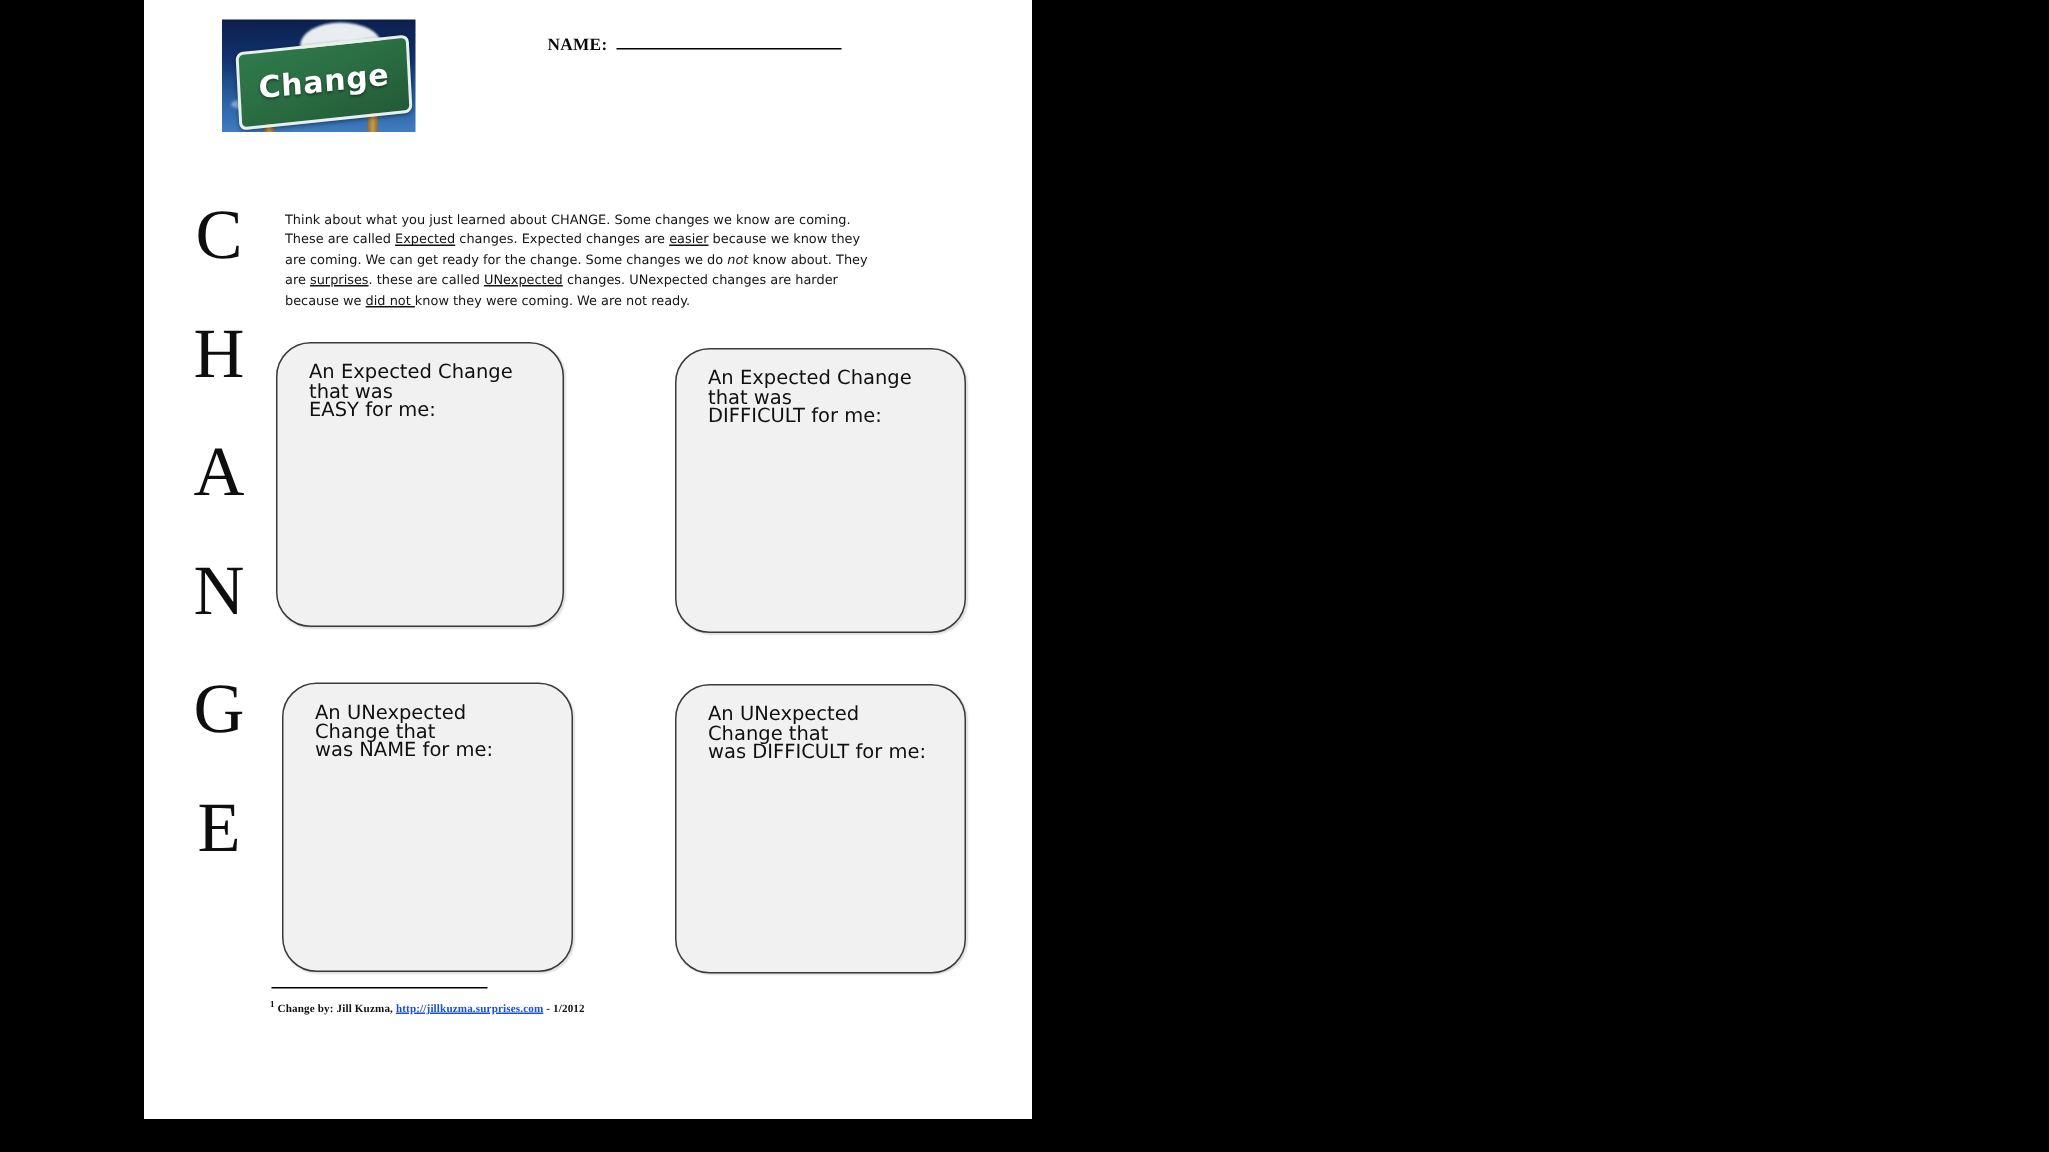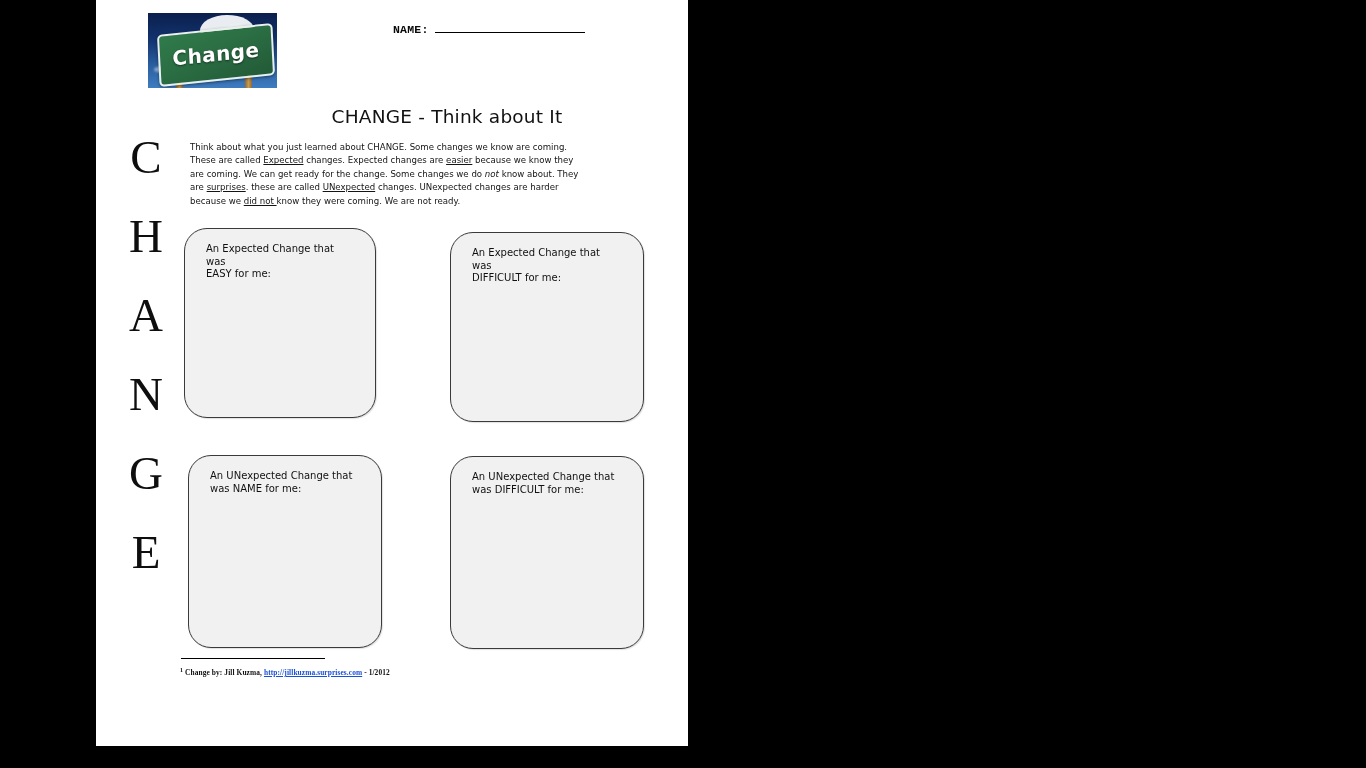--- a/index.html
+++ b/index.html
@@ -103,26 +103,25 @@
   }
 
   .name-row {
     position: absolute;
     left: 269px;
     top: 21px;
     display: flex;
     align-items: baseline;
   }
   .name-label {
-    font-family: Liberation Mono, monospace;
+    font-family: Liberation Serif, serif;
     font-weight: bold;
     font-size: 11.5px;
     color: #0a0a0a;
     letter-spacing: 0.2px;
-    margin-left: 28px;
   }
   .name-blank {
     display: inline-block;
     width: 150px;
     margin-left: 6px;
     border-bottom: 1.6px solid #000000;
     height: 11px;
   }
 
   
@@ -177,21 +176,21 @@
     border: 1.3px solid #3a3a3a;
     border-radius: 23px;
     box-shadow: 1px 1px 1px rgba(0,0,0,0.12);
   }
   .rbox-label {
     position: absolute;
     left: 21px;
     top: 14px;
     width: 150px;
     font-family: "DejaVu Sans", sans-serif;
-    font-size: 10px;
+    font-size: 13px;
     line-height: 12.6px;
     color: #101010;
   }
 
   #box-exp-easy  { left: 88px;  top: 228px; width: 190px; height: 188px; }
   #box-exp-diff  { left: 354px; top: 232px; width: 192px; height: 188px; }
   #box-unexp-easy{ left: 92px;  top: 455px; width: 192px; height: 191px; }
   #box-unexp-diff{ left: 354px; top: 456px; width: 192px; height: 191px; }
 
   
@@ -235,21 +234,20 @@
     <div class="sign-board">
       <div class="sign-word">Change</div>
     </div>
   </div>
 
   <div class="name-row">
     <span class="name-label">NAME:</span>
     <span class="name-blank"></span>
   </div>
 
-  <div class="title">CHANGE - Think about It</div>
 
   <div class="acrostic">
     <div class="acrostic-letter">C</div>
     <div class="acrostic-letter">H</div>
     <div class="acrostic-letter">A</div>
     <div class="acrostic-letter">N</div>
     <div class="acrostic-letter">G</div>
     <div class="acrostic-letter">E</div>
   </div>
 

